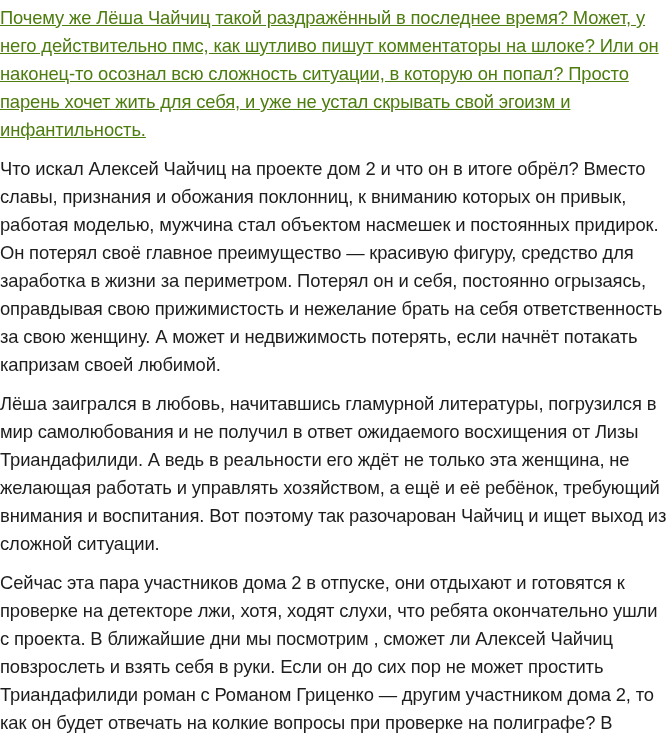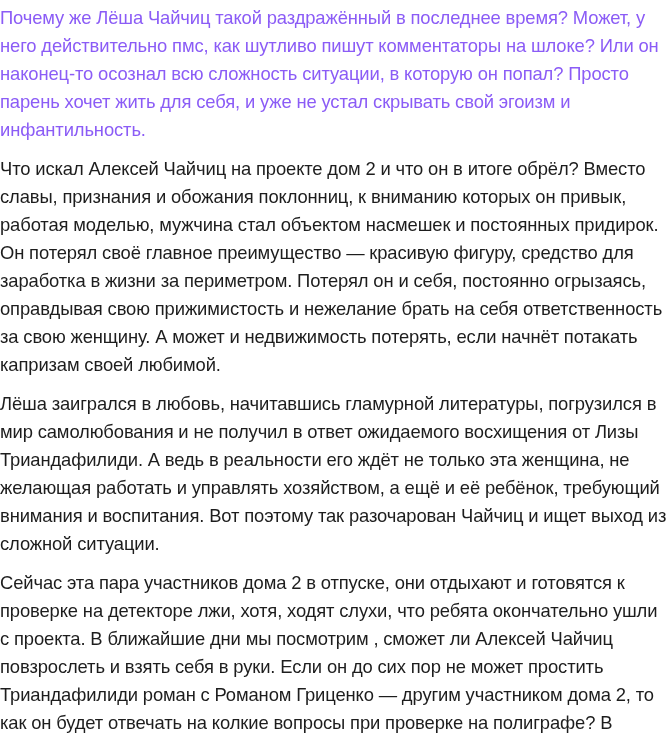--- a/index.html
+++ b/index.html
@@ -36,17 +36,17 @@
     margin-top: 4px;
   }
   .para:last-child {
     margin-bottom: 0;
   }
 </style>
 </head>
 <body style="background: rgb(255, 255, 255);">
 
 <div id="article">
-  <p class="para" style="color: #8b5cf6;">Почему же Лёша Чайчиц такой раздражённый в последнее время? Может, у него действительно пмс, как шутливо пишут комментаторы на шлоке? Или он наконец-то осознал всю сложность ситуации, в которую он попал? Просто парень хочет жить для себя, и уже не устал скрывать свой эгоизм и инфантильность.</p>
+  <p class="para" style="color: #4d7c0f; text-decoration: underline;">Почему же Лёша Чайчиц такой раздражённый в последнее время? Может, у него действительно пмс, как шутливо пишут комментаторы на шлоке? Или он наконец-то осознал всю сложность ситуации, в которую он попал? Просто парень хочет жить для себя, и уже не устал скрывать свой эгоизм и инфантильность.</p>
   <p class="para" style="color: rgb(29, 29, 29);">Что искал Алексей Чайчиц на проекте дом 2 и что он в итоге обрёл? Вместо славы, признания и обожания поклонниц, к вниманию которых он привык, работая моделью, мужчина стал объектом насмешек и постоянных придирок. Он потерял своё главное преимущество — красивую фигуру, средство для заработка в жизни за периметром. Потерял он и себя, постоянно огрызаясь, оправдывая свою прижимистость и нежелание брать на себя ответственность за свою женщину. А может и недвижимость потерять, если начнёт потакать капризам своей любимой.</p>
   <p class="para" style="color: rgb(29, 29, 29);">Лёша заигрался в любовь, начитавшись гламурной литературы, погрузился в мир самолюбования и не получил в ответ ожидаемого восхищения от Лизы Триандафилиди. А ведь в реальности его ждёт не только эта женщина, не желающая работать и управлять хозяйством, а ещё и её ребёнок, требующий внимания и воспитания. Вот поэтому так разочарован Чайчиц и ищет выход из сложной ситуации.</p>
   <p class="para" style="color: rgb(29, 29, 29);">Сейчас эта пара участников дома 2 в отпуске, они отдыхают и готовятся к проверке на детекторе лжи, хотя, ходят слухи, что ребята окончательно ушли с проекта. В ближайшие дни мы посмотрим , сможет ли Алексей Чайчиц повзрослеть и взять себя в руки. Если он до сих пор не может простить Триандафилиди роман с Романом Гриценко — другим участником дома 2, то как он будет отвечать на колкие вопросы при проверке на полиграфе? В студию принесут тазик для его слёз и принесут банку валерьянки? Я думаю, что он сбежит и найдёт кучу причин, чтобы расстаться с Лизой Триандафилиди. Или в паре есть любовь и она победит эгоизм Алексея?</p>
 </div>
 
 </body></html>

